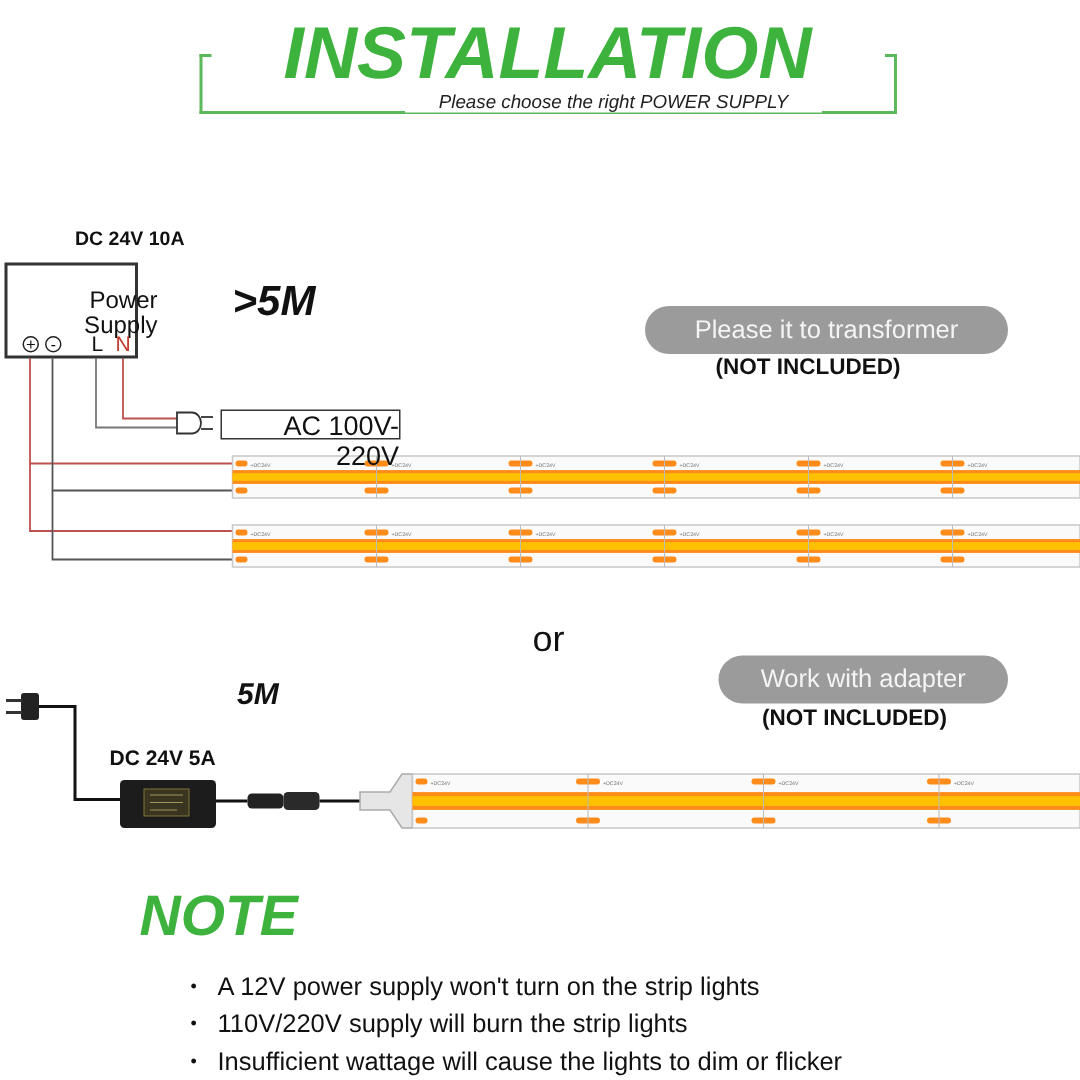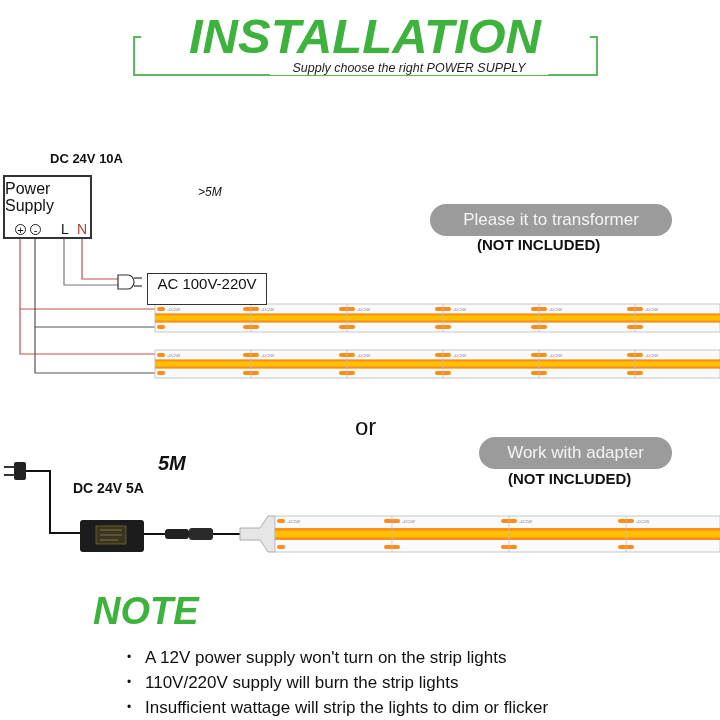--- a/index.html
+++ b/index.html
@@ -10,35 +10,35 @@
   .title-frame { left:133px; top:36px; width:465px; height:40px; border:2px solid #5cb85c; border-top:none; box-sizing:border-box; }
   .title-frame:before, .title-frame:after { content:""; position:absolute; top:0; width:8px; height:2px; background:#5cb85c; }
   .title-frame:before { left:-2px; }
   .title-frame:after { right:-2px; }
   .title { left:150px; top:6px; width:430px; text-align:center; font-size:49px; font-weight:bold; font-style:italic; color:#3db33d; letter-spacing:0px; line-height:60px; background:#fff; }
   .subtitle { left:270px; top:61px; width:270px; text-align:center; font-size:12.5px; font-style:italic; color:#222; background:#fff; padding:0 4px; }
 
   
   .ps-rating { left:6px; top:151px; font-size:13px; font-weight:bold;padding-left:44px; }
   .ps-box { left:3px; top:175px; width:89px; height:64px; border:2px solid #333; box-sizing:border-box; background:#fff; }
-  .ps-label { left:0; top:3px; width:100px; text-align:left; font-size:16px; line-height:17px; }
+  .ps-label { left:0; top:15px; width:100px; text-align:right; font-size:16px; line-height:17px; }
   .term { font-size:14px; top:44px; }
   .term-circ { width:11px; height:11px; border:1.3px solid #222; border-radius:50%; font-size:11px; line-height:10px; text-align:center; top:47px; box-sizing:border-box; }
-  .gt5m { left:155px; top:185px; font-size:12px; font-weight:normal; font-style:italic;margin-left:43px; }
-  .ac-box { left:147px; top:273px; width:120px; height:32px; border:1.5px solid #333; box-sizing:border-box; font-size:15px; line-height:20px; text-align:center; background:#fff; }
+  .gt5m { left:155px; top:185px; font-size:28px; font-weight:bold; font-style:italic; }
+  .ac-box { left:147px; top:273px; width:120px; height:20px; border:1.5px solid #333; box-sizing:border-box; font-size:18px; line-height:20px; text-align:right; background:#fff; }
 
   
   .pill { background:#9b9b9b; color:#f4f4f4; border-radius:16px; text-align:center; font-size:17px; }
   .pill1 { left:430px; top:204px; width:242px; height:32px; line-height:32px; }
   .ni1 { left:477px; top:236px; font-size:15px; font-weight:bold; }
   .pill2 { left:479px; top:437px; width:193px; height:32px; line-height:32px; }
   .ni2 { left:508px; top:470px; font-size:15px; font-weight:bold; }
   .or { left:355px; top:413px; font-size:24px; }
   .m5 { left:158px; top:452px; font-size:20px; font-weight:bold; font-style:italic; }
-  .dc5a { left:73px; top:480px; font-size:14px; font-weight:bold; }
+  .dc5a { left:73px; top:497px; font-size:14px; font-weight:bold; }
 
   
   .note { left:93px; top:590px; font-size:38px; font-weight:bold; font-style:italic; color:#3db33d; line-height:42px; }
   .notes { left:115px; top:633px; margin:12px; padding:0; list-style:none; }
   .notes li { font-size:17px; line-height:25px; padding-left:18px; position:relative; }
   .notes li:before { content:"•"; position:absolute; left:0; top:0; font-size:12px; }
 
   svg { position:absolute; left:0; top:0; }
 </style>
 </head>
@@ -163,21 +163,21 @@
         <rect x="618" y="519" width="16" height="4" rx="2" fill="#ff8c1a"></rect>
         <rect x="618" y="545" width="16" height="4" rx="2" fill="#ff8c1a"></rect>
         <line x1="626" y1="516" x2="626" y2="552" stroke="#bbb" stroke-width="0.7"></line>
         <text x="636" y="523" font-size="3.5" fill="#777" font-family="Liberation Sans, sans-serif">+DC24V</text>
       </g>
     </g>
 </svg>
 
 <div class="abs title-frame"></div>
 <div class="abs title">INSTALLATION</div>
-<div class="abs subtitle">Supply choose the right POWER SUPPLY</div>
+<div class="abs subtitle">Please choose the right POWER SUPPLY</div>
 
 <div class="abs ps-rating">DC 24V 10A</div>
 <div class="abs ps-box">
   <div class="abs ps-label">
     <div>Power</div>
     <div>Supply</div>
   </div>
   <div class="abs term-circ" style="left:10px;">+</div>
   <div class="abs term-circ" style="left:25px;">-</div>
   <div class="abs term" style="left:56px;">L</div>
@@ -192,14 +192,14 @@
 
 <div class="abs pill pill2">Work with adapter</div>
 <div class="abs ni2">(NOT INCLUDED)</div>
 <div class="abs m5">5M</div>
 <div class="abs dc5a">DC 24V 5A</div>
 
 <div class="abs note">NOTE</div>
 <ul class="abs notes">
   <li>A 12V power supply won't turn on the strip lights</li>
   <li>110V/220V supply will burn the strip lights</li>
-  <li>Insufficient wattage will strip the lights to dim or flicker</li>
+  <li>Insufficient wattage will cause the lights to dim or flicker</li>
 </ul>
 
 </body></html>

